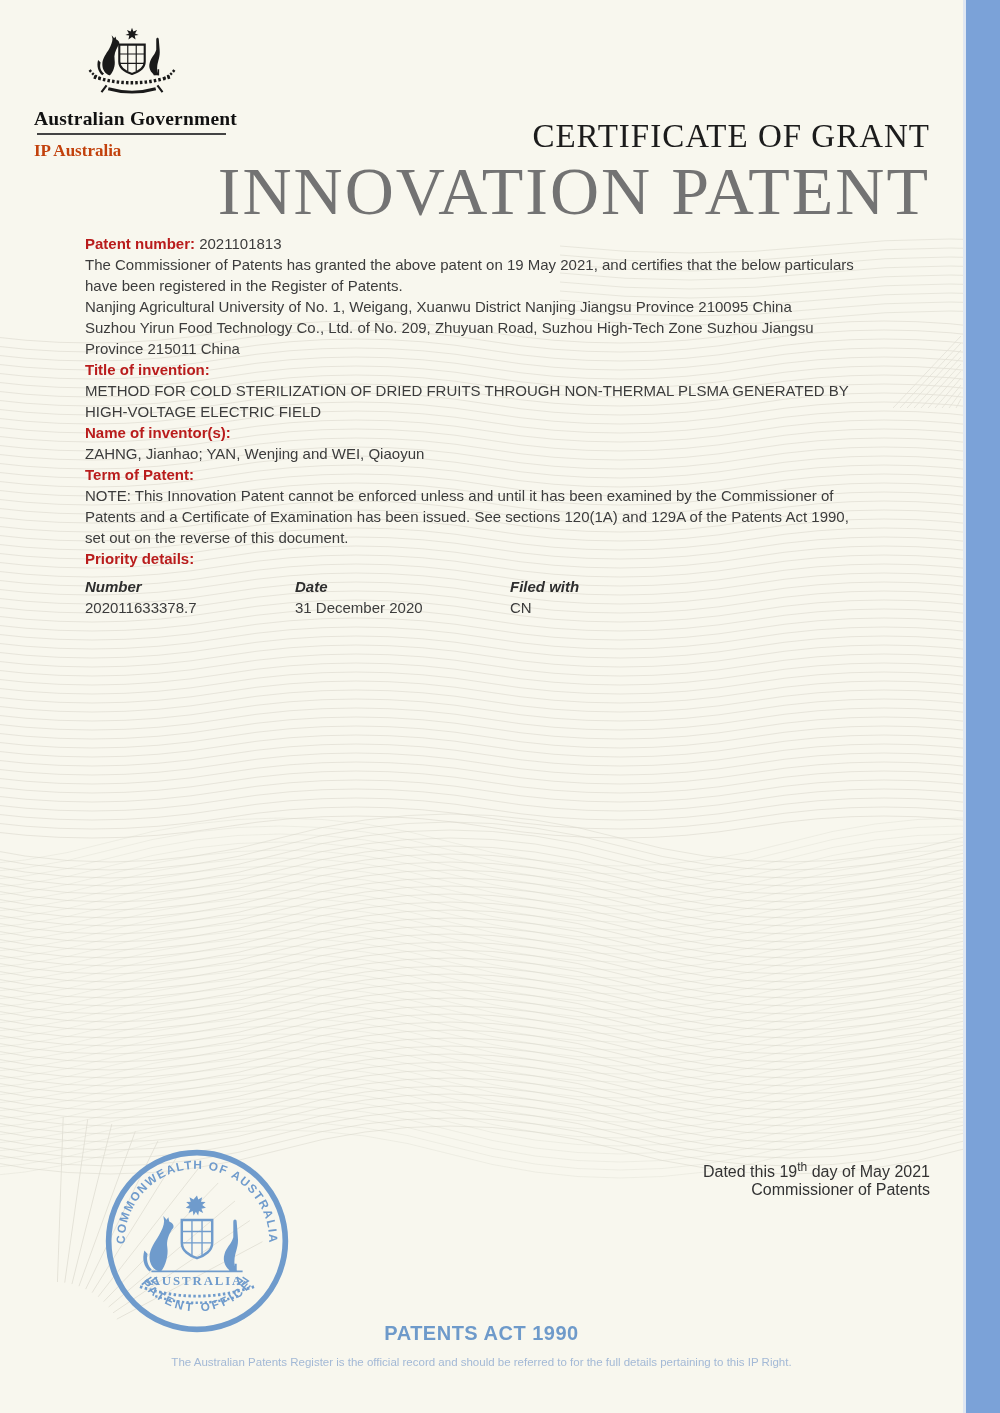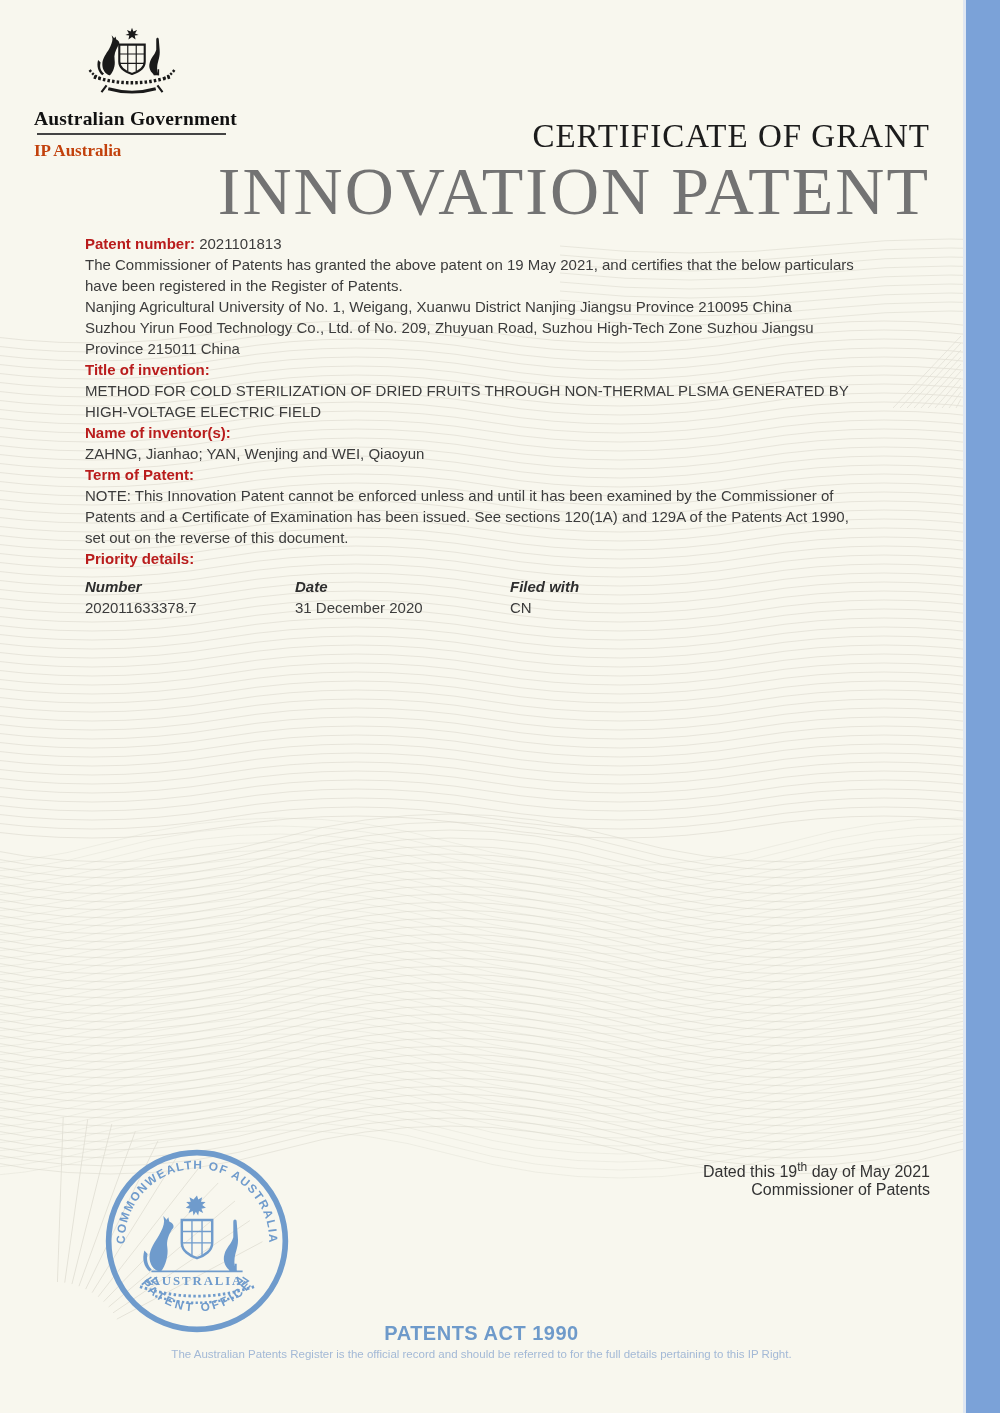--- a/index.html
+++ b/index.html
@@ -36,21 +36,21 @@
   .prio-grid .hdr{font-weight:700;font-style:italic;color:#2e2e2e;}
   
   .signoff{position:absolute;right:70px;top:1160px;text-align:right;font-size:16px;color:#333;}
   .signoff .sig{}
   sup.th{font-size:12px;vertical-align:6px;}
   
   .seal{position:absolute;left:102px;top:1146px;width:190px;height:190px;}
   
   .footer{position:absolute;left:0;right:37px;top:1322px;text-align:center;}
   .footer .act{font-weight:700;font-size:20px;color:#6e9aca;letter-spacing:.5px;}
-  .footer .note{font-size:11.5px;color:#a3b9d6;margin-top:3px;}
+  .footer .note{font-size:11.5px;color:#a3b9d6;margin-top:11px;}
 </style>
 </head>
 <body>
 
 <div class="page">
 
   <svg class="bg" id="waves" viewBox="0 0 1000 1413" preserveAspectRatio="none">
       <path d="M 560 246 q 130 14 260 0 q 130 -14 260 0" fill="none" stroke="#d8d6ca" stroke-width="1" opacity="0.5"></path>
       <path d="M 560 255 q 130 14 260 0 q 130 -14 260 0" fill="none" stroke="#d8d6ca" stroke-width="1" opacity="0.5"></path>
       <path d="M 560 264 q 130 14 260 0 q 130 -14 260 0" fill="none" stroke="#d8d6ca" stroke-width="1" opacity="0.5"></path>

